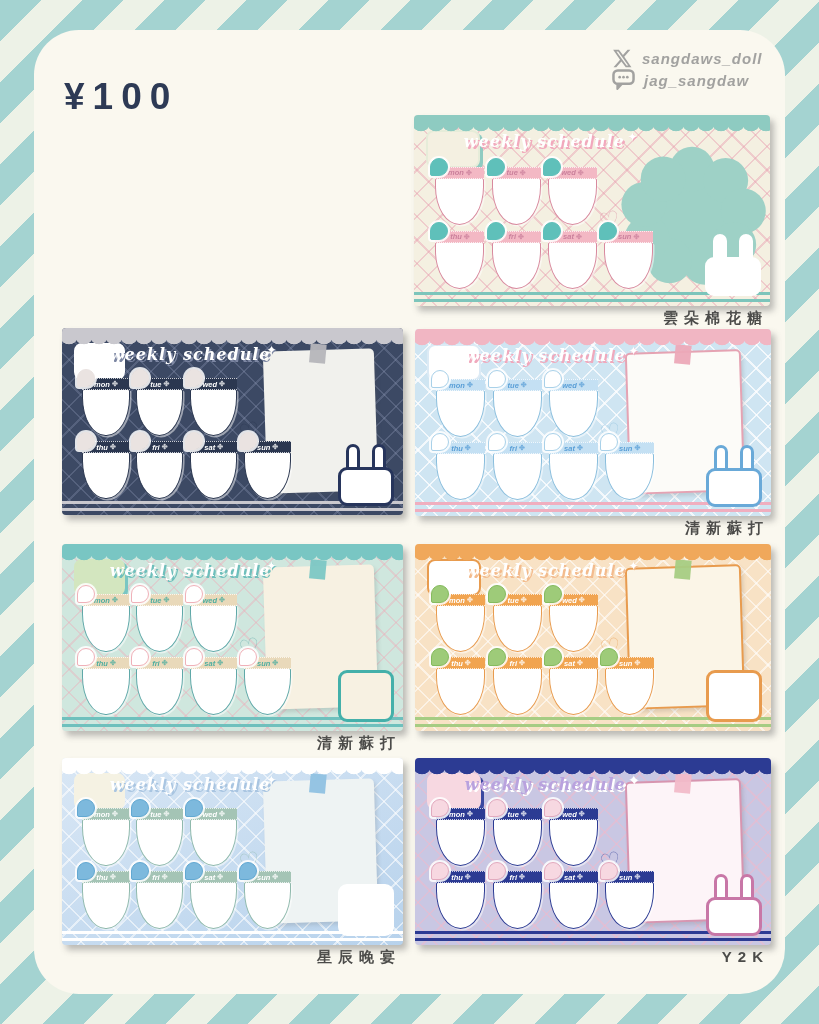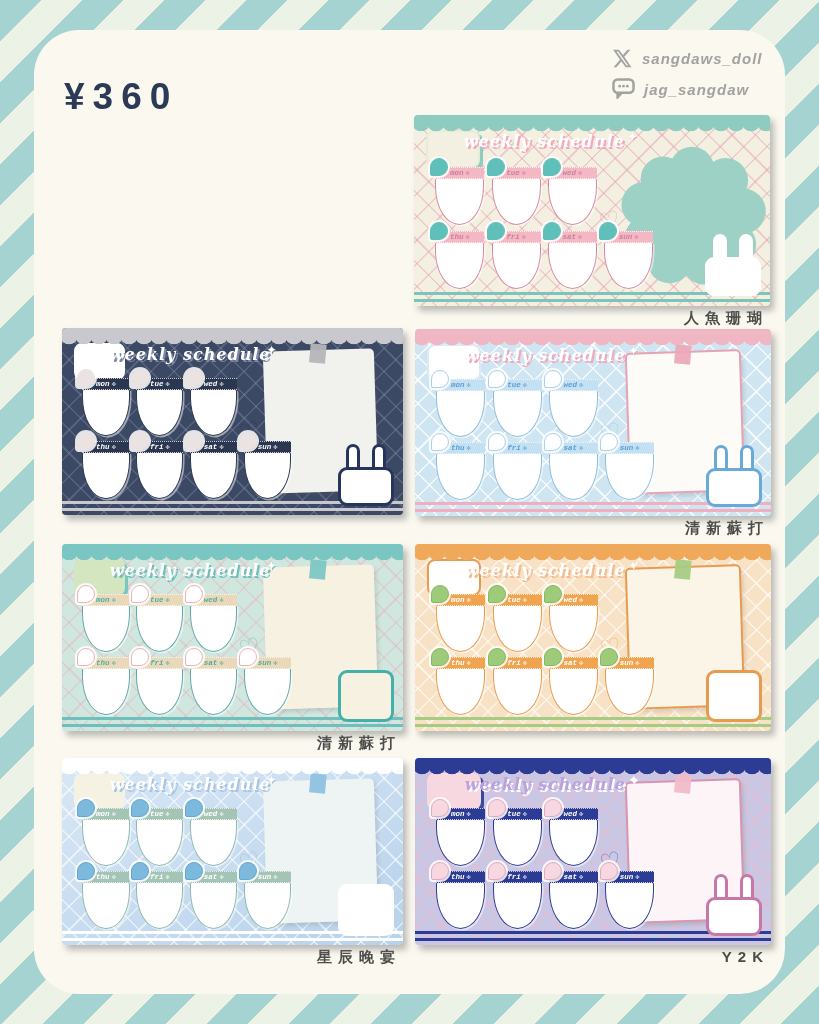--- a/index.html
+++ b/index.html
@@ -17,21 +17,21 @@
   }
   
   .title-block { position:absolute; left:64px; top:74px; }
   .main-title {
     font-size:37px; font-weight:900; letter-spacing:5px;
     color:var(--title_color,#2d3a55); line-height:1.25;
   }
   .price { font-size:37px; font-weight:900; letter-spacing:8px;
     color:var(--title_color,#2d3a55); line-height:1.25; }
   .socials { position:absolute; left:612px; top:48px;
-    display:flex; flex-direction:column; gap:9px; color:var(--social_color,#a2a2a0); }
+    display:flex; flex-direction:column; gap:0; color:var(--social_color,#a2a2a0); }
   .social-row { display:flex; align-items:center; gap:9px; }
   .social-row svg { flex:0 0 auto; }
   .handle { font-size:15px; font-weight:bold; font-style:italic; letter-spacing:1px; }
   
   #card-area { position:absolute; inset:0; }
   .card-slot { position:absolute; }
   .slot-1 { left:414px; top:115px; width:356px; }
   .slot-2 { left:62px;  top:328px; width:341px; }
   .slot-3 { left:415px; top:329px; width:356px; }
   .slot-4 { left:62px;  top:544px; width:341px; }
@@ -72,21 +72,21 @@
     font-family:"DejaVu Serif", serif; font-style:italic; font-weight:bold;
     font-size:16px; letter-spacing:1px; color:var(--title);
     text-shadow:2px 2px 0 var(--title-shadow);
   }
   .sparkle { position:absolute; left:60%; top:8%; z-index:2; font-size:12px;
     color:#fff; text-shadow:1px 1px 0 var(--title-shadow); }
   .deco-heart { position:absolute; left:52%; top:48%; z-index:0; font-size:24px;
     color:var(--pocket-border); opacity:.5; transform:rotate(-14deg); }
   
   .pockets { position:absolute; inset:0; z-index:2; }
-  .pocket { position:absolute; width:13.8%;font-family:Liberation Mono, monospace; }
+  .pocket { position:absolute; width:13.8%; }
   .p-head {
     position:relative; height:12px; background:var(--head-bg);
     border-top:1px dotted rgba(255,255,255,.75); border-bottom:1px dotted rgba(255,255,255,.75);
     display:flex; align-items:center; justify-content:center; gap:2px;
     font-size:7.5px; font-weight:bold; font-style:italic; color:var(--head-text);
   }
   .clover { font-size:7px; opacity:.75; font-style:normal; }
   .p-body {
     height:47px; margin-top:-1px; background:#fff;
     border:1.6px solid var(--pocket-border);
@@ -123,21 +123,21 @@
   
   .bstripes { position:absolute; left:0; right:0; bottom:4px; height:10px; z-index:2;
     border-top:3px solid var(--stripe); border-bottom:3px solid var(--stripe); }
 </style>
 </head>
 <body>
 
 <div class="panel"></div>
 
 <div class="title-block">
-  <div class="price">¥360</div>
+  <div class="price">¥100</div>
 </div>
 
 <div class="socials">
   <div class="social-row">
     <svg width="21" height="21" viewBox="0 0 24 24">
       <path fill="currentColor" d="M17.8 2H21l-7 8.1L22.2 22h-6.5l-5-6.6L4.9 22H1.7l7.5-8.7L1.3 2h6.6l4.6 6.1L17.8 2zM16.7 20h1.8L7 3.9H5.1L16.7 20z"></path>
     </svg>
     <span class="handle">sangdaws_doll</span>
   </div>
   <div class="social-row">
@@ -233,21 +233,21 @@
           <circle cx="32" cy="28" r="14"></circle>
         </g>
       </svg>
       <div class="corner-note">
         <span class="ear ear-l"></span>
         <span class="ear ear-r"></span>
         <div class="cbody"></div>
       </div>
       <div class="bstripes"></div>
     </div>
-    <div class="card-label">人魚珊瑚</div>
+    <div class="card-label">雲朵棉花糖</div>
   </div>
     <div class="card-slot slot-2">
     <div class="card right-paper corner-bunny" style="--bg: #3c4964; --lattice: rgba(150,160,190,0.28); --scallop: #c9c8ce; --title: #ffffff; --title-shadow: #7d87a3; --head-bg: #2b3750; --head-text: #ffffff; --drop: #eae3e1; --drop-border: #eae3e1; --pocket-border: #2b3750; --paper-bg: #f1f1ed; --paper-border: #f1f1ed; --tape: #b5b5ba; --blob: #c9c8ce; --corner-bg: #ffffff; --corner-border: #27355c; --stripe: #c9c8ce; --note-bg: #ffffff; --note-border: #ffffff; --note-shadow: rgba(0,0,0,0);">
       <div class="scallop"></div>
       <div class="note"></div>
       <div class="card-title">weekly schedule</div>
       <span class="sparkle">✦</span>
       <span class="deco-heart">♡</span>
       <div class="pockets">
           <div class="pocket" style="left: 6%; top: 27%;">

